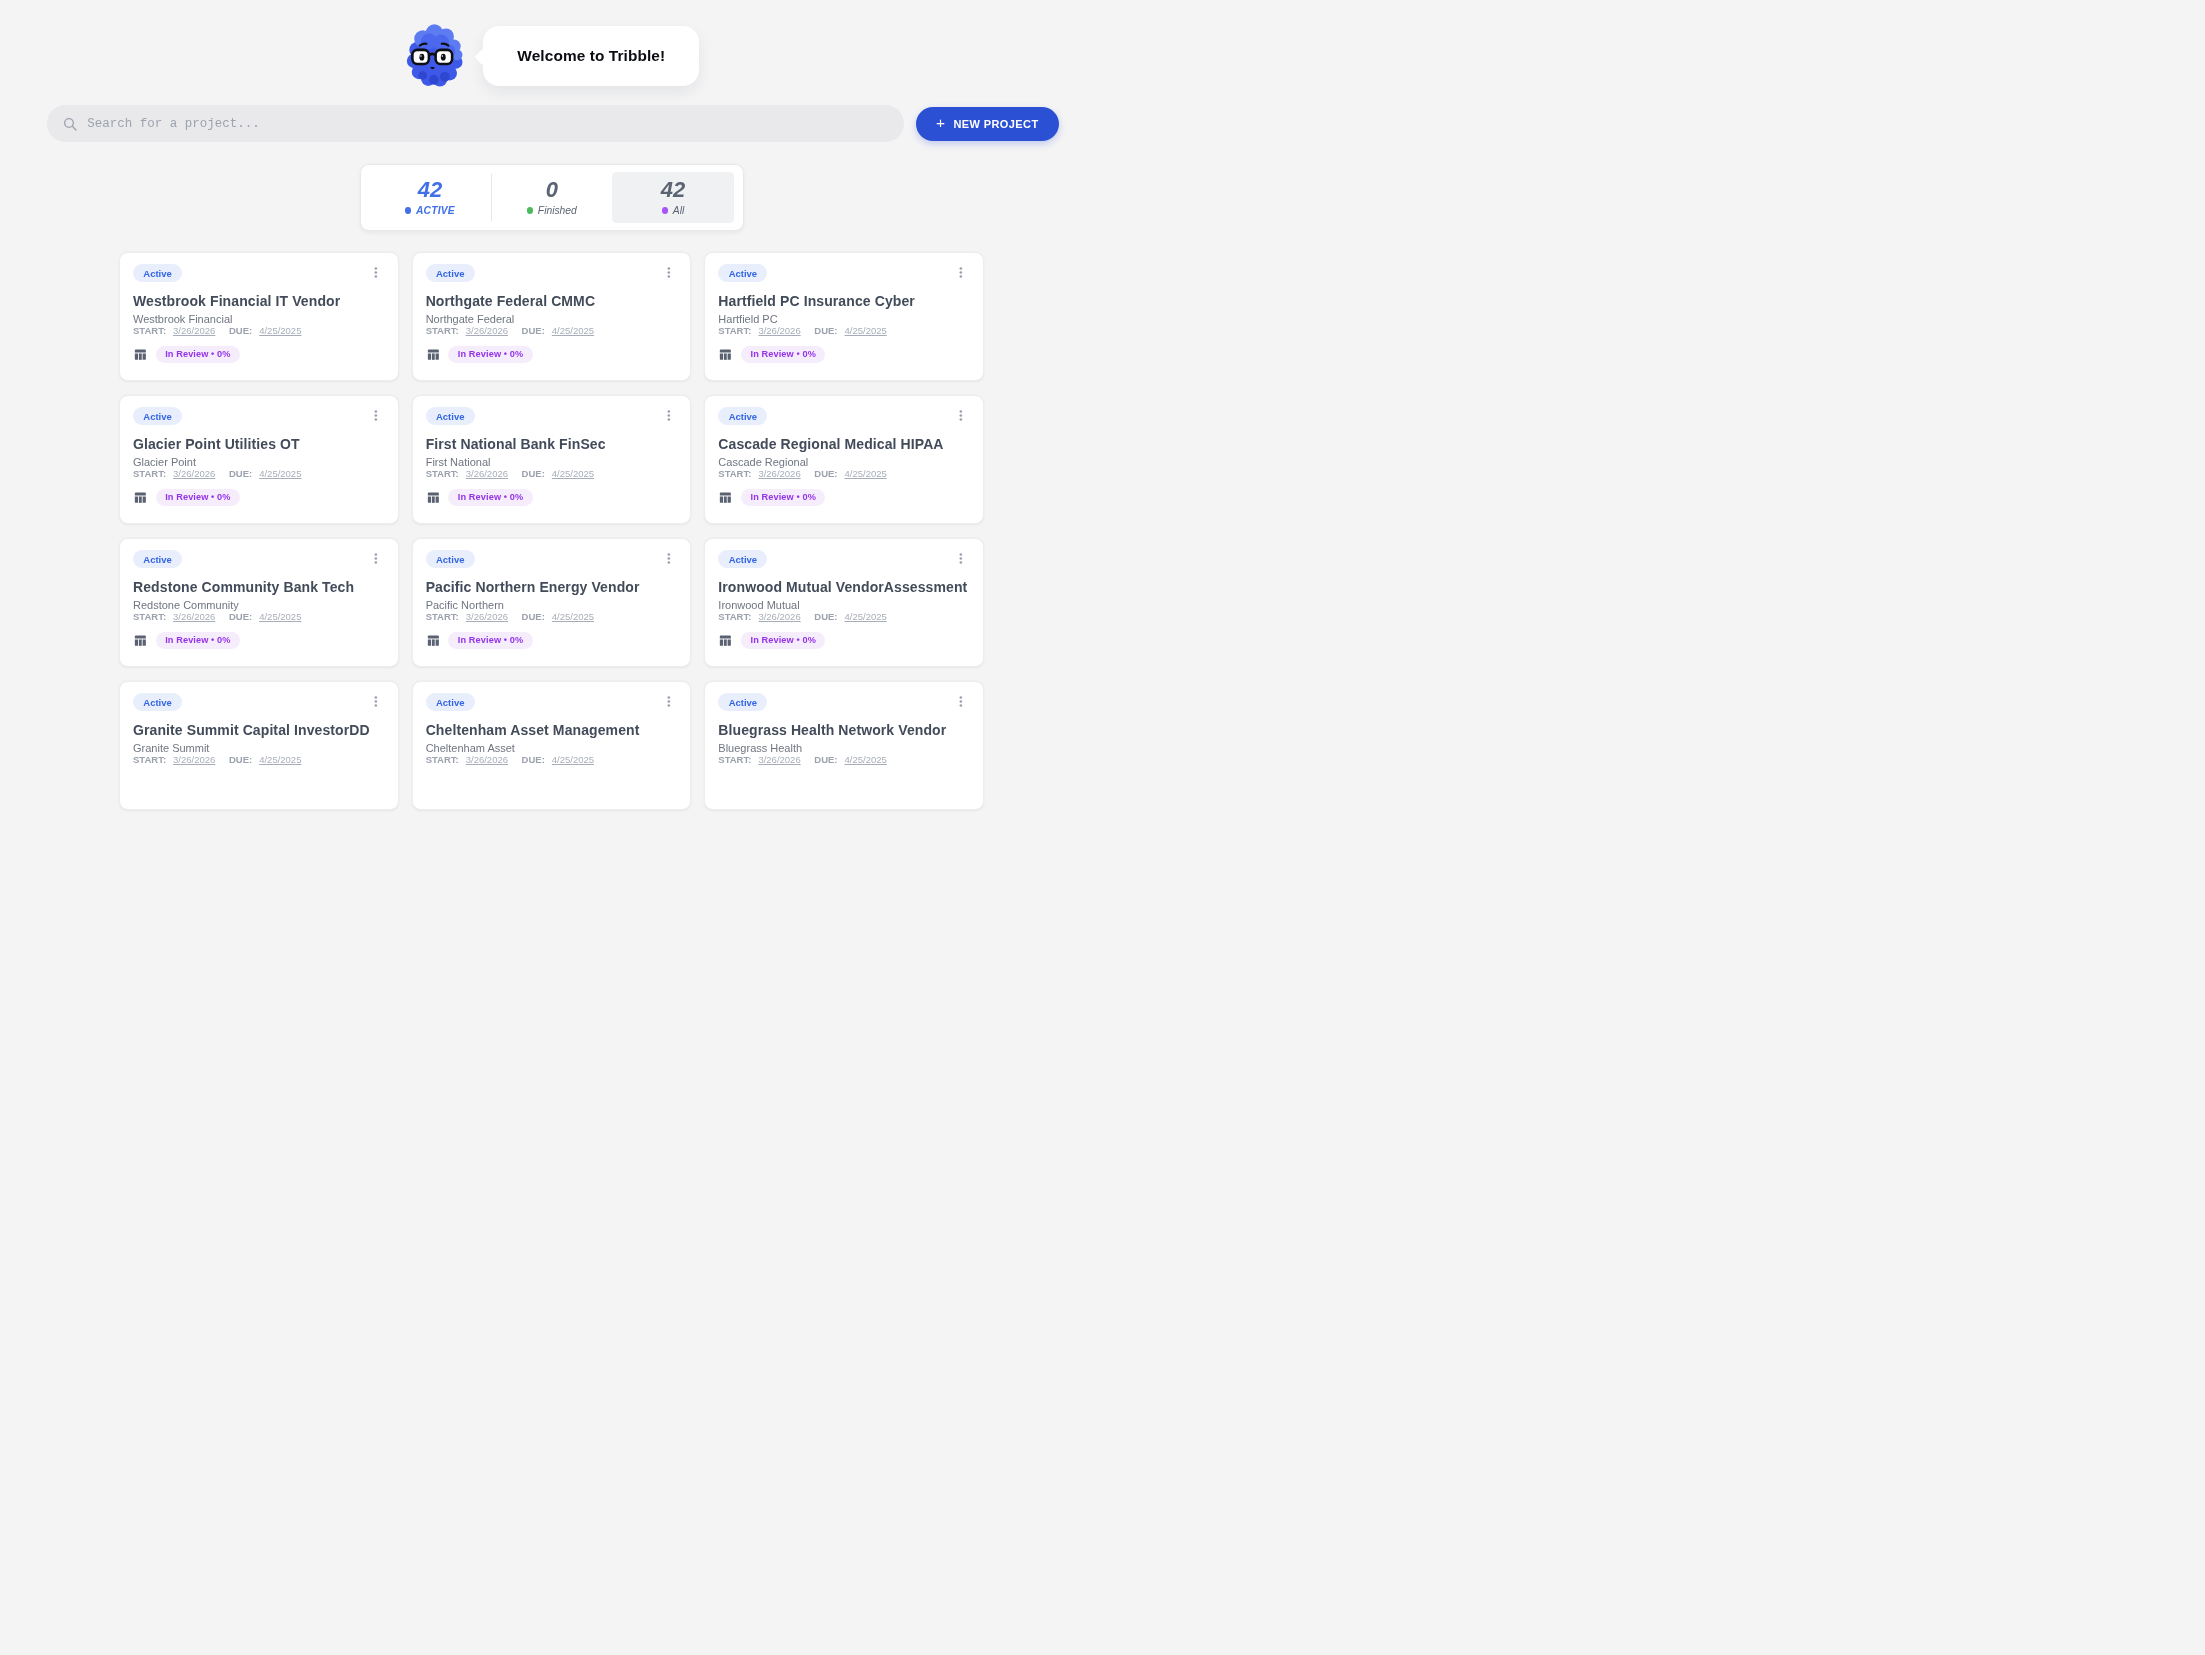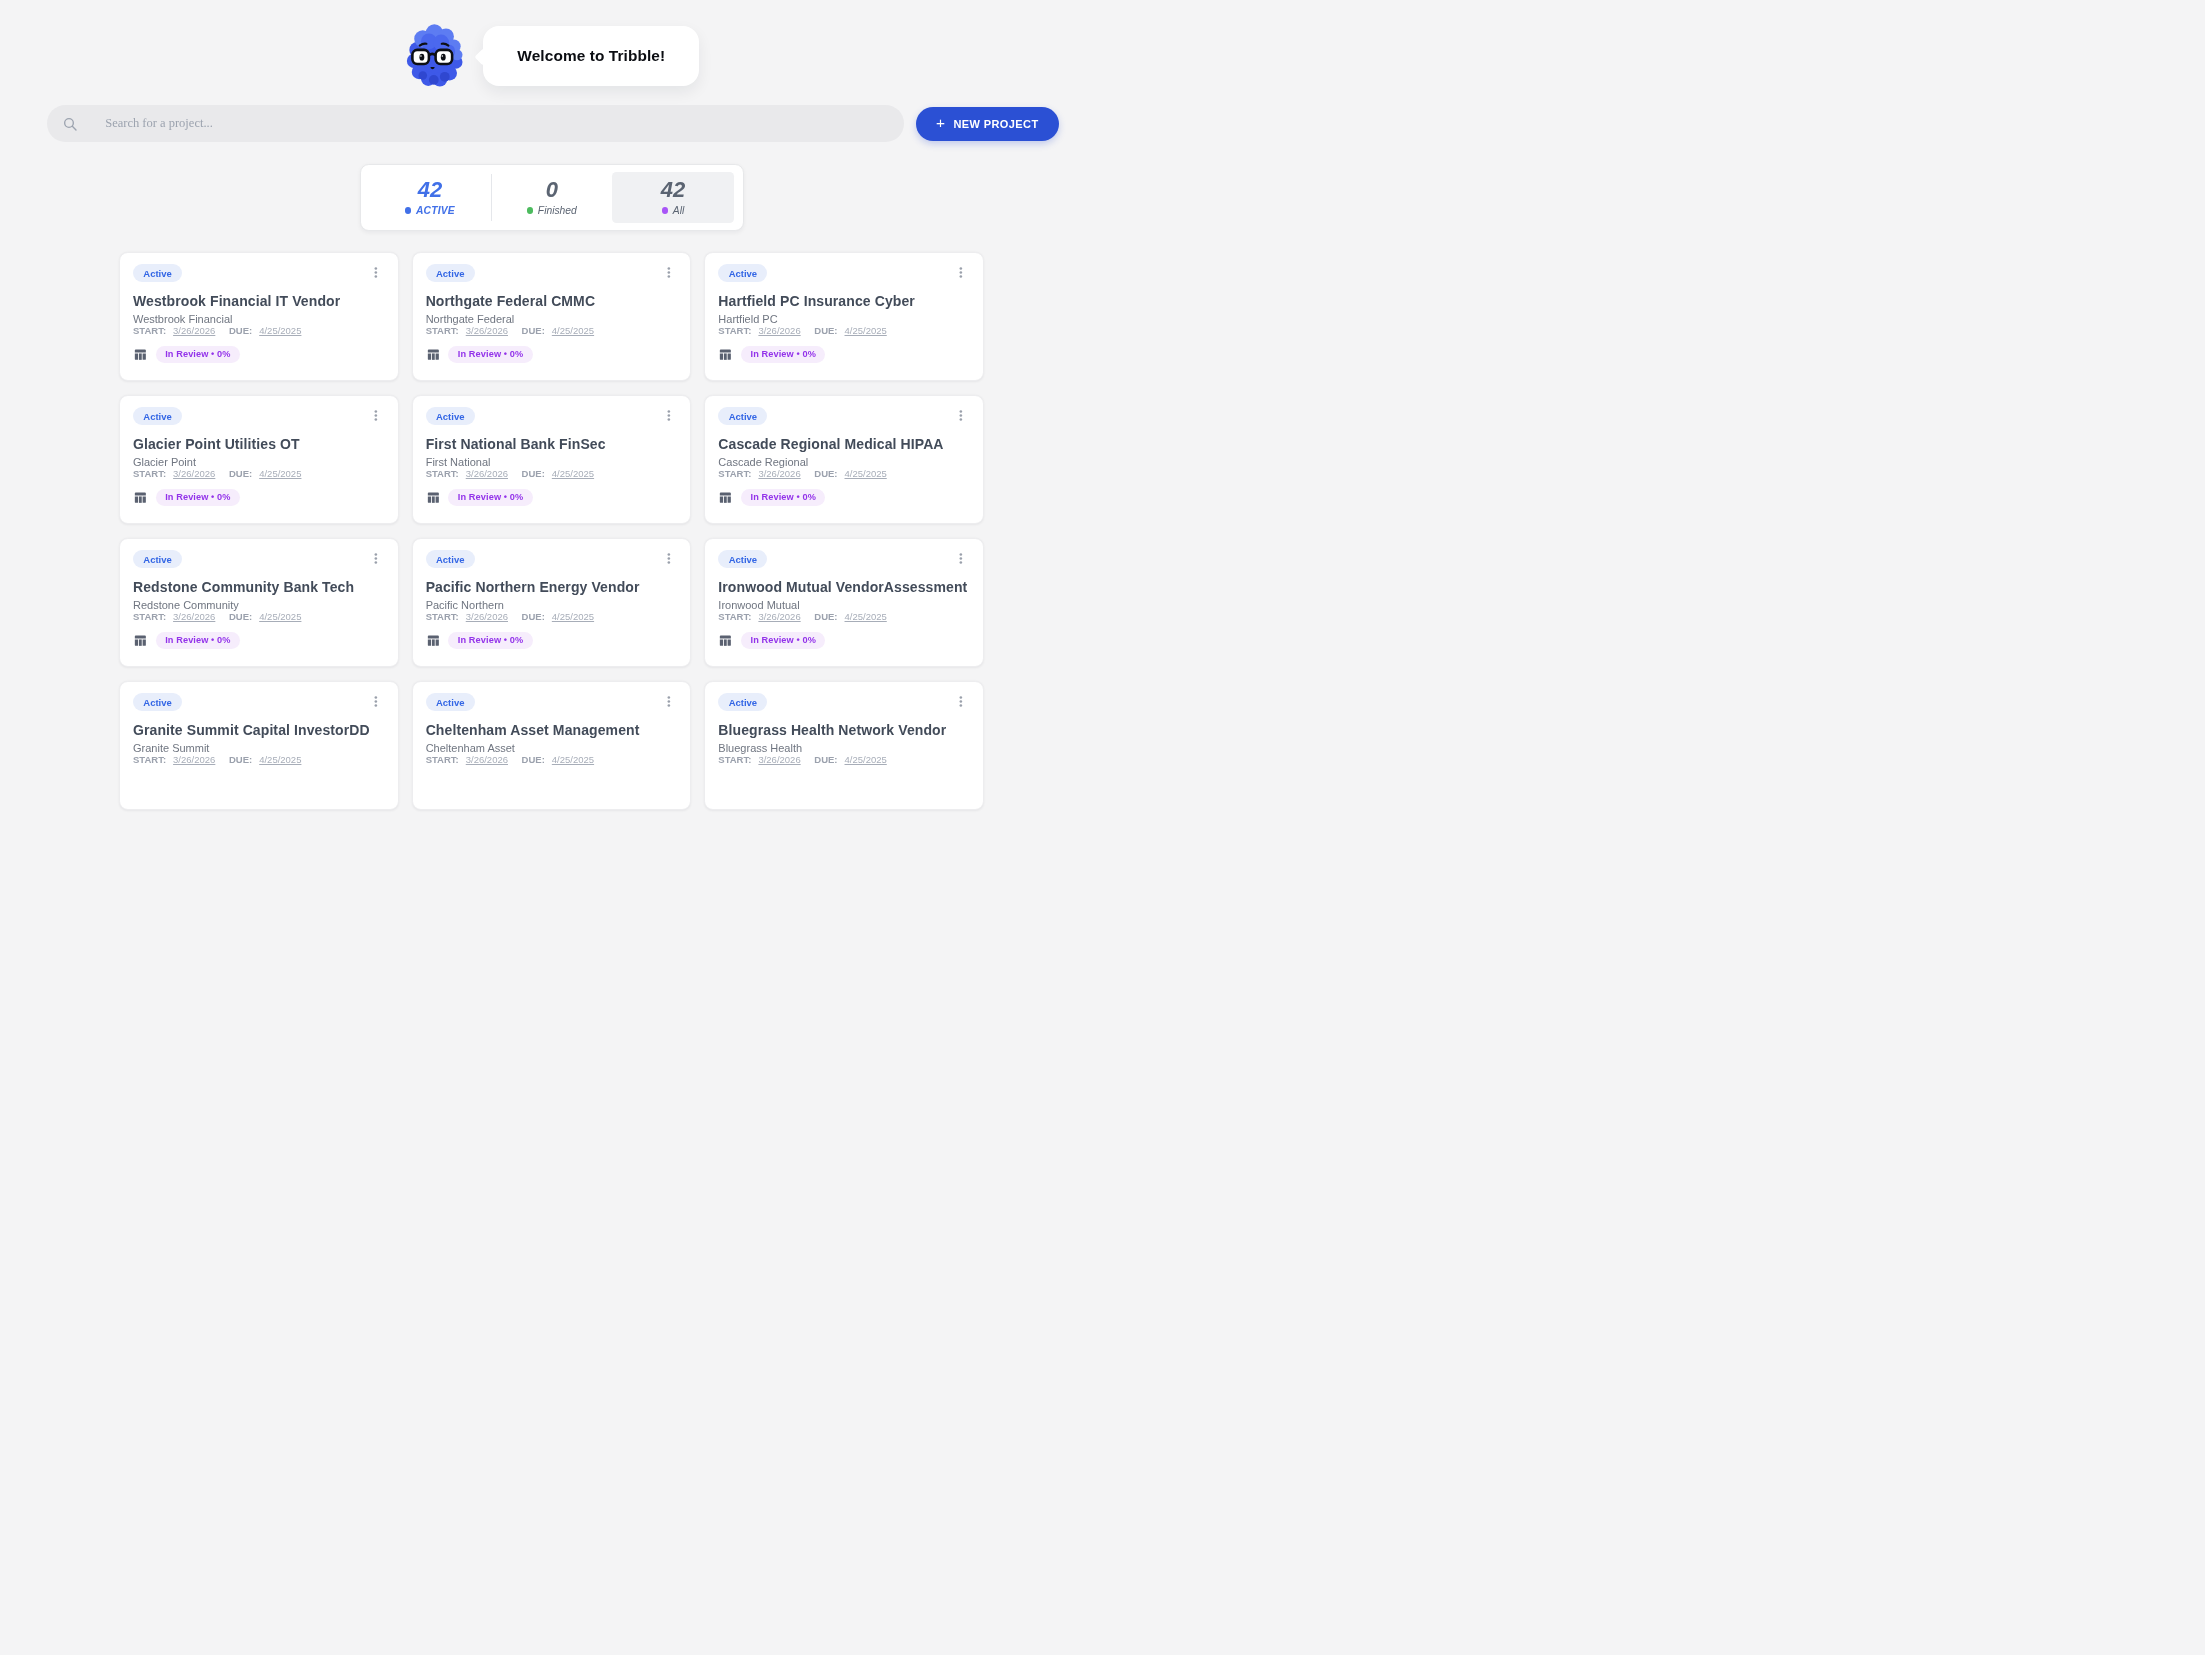--- a/index.html
+++ b/index.html
@@ -27,21 +27,21 @@
 
   
   .search-row { margin:16px 44px 0 47px; display:flex; gap:11.7px; align-items:center; }
   .search-bar {
     flex:1; height:37px; background:#e9e9eb; border-radius:18.3px;
     display:flex; align-items:center; padding:0 14.7px; gap:9.5px;
   }
   .search-bar svg { flex:0 0 auto; }
   .search-input {
     flex:1; border:none; outline:none; background:transparent;
-    font-size:12.5px; color:#b91c1c; font-family:Liberation Serif, serif;margin-left:18px;
+    font-size:12.5px; color:#b91c1c; font-family:Liberation Mono, monospace;
   }
   .search-input::placeholder { color:#9ca3af; }
   .new-project-btn {
     flex:0 0 auto; height:34px; padding:0 20.5px; border:none; cursor:pointer;
     background:#2b50d4; color:#fff; border-radius:17.6px;
     font-size:11px; font-weight:600; letter-spacing:0.4px; font-family:inherit;
     display:flex; align-items:center; gap:8px;
     box-shadow:0 2.9px 7.3px rgba(43,80,212,.25);
   }
   .plus-glyph { font-size:15.4px; font-weight:400; line-height:1; margin-top:-1.5px; }

